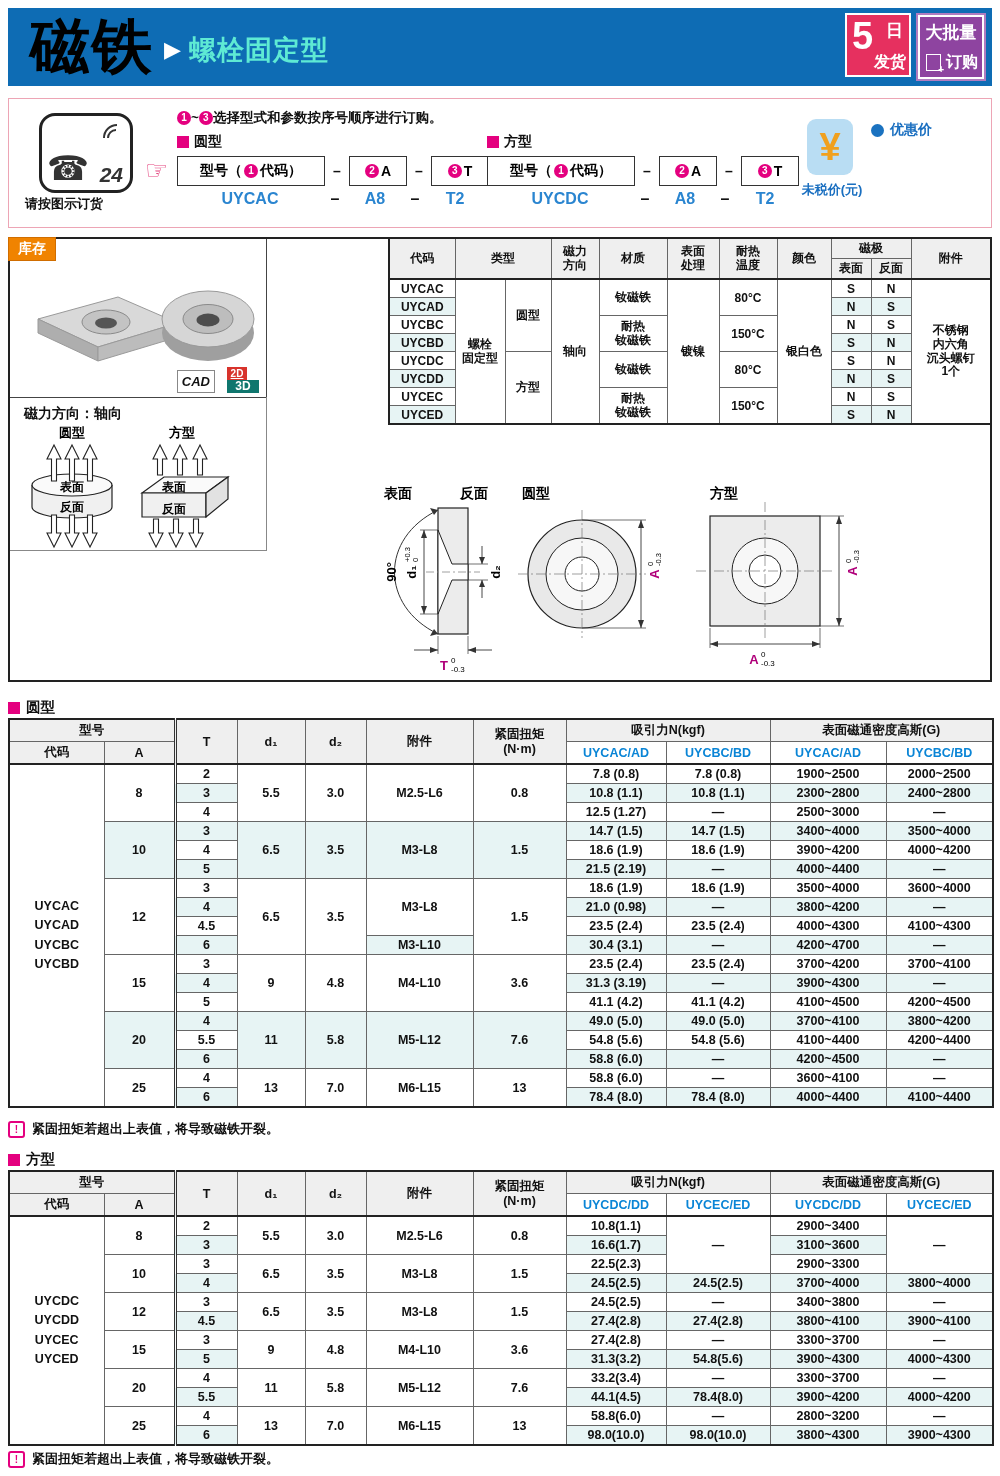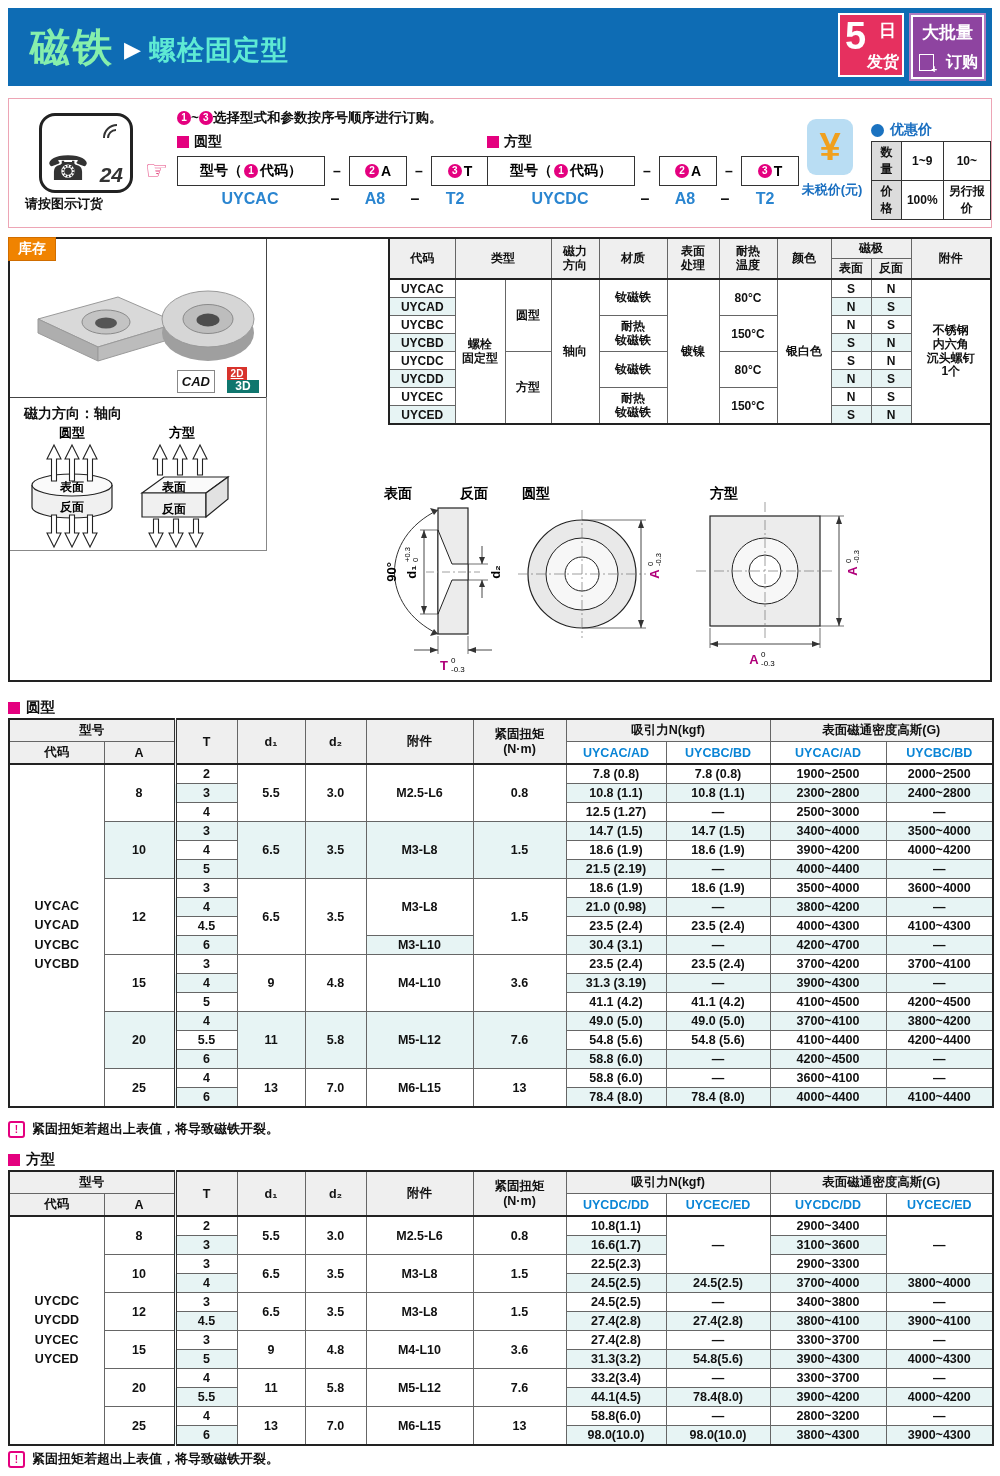--- a/index.html
+++ b/index.html
@@ -2,27 +2,27 @@
 <html><head>
 <meta charset="utf-8">
 <style>
   html,body{margin:0;padding:0;background:#fff;}
   body{width:1000px;height:1476px;font-family:"Liberation Sans","DejaVu Sans",sans-serif;overflow:hidden;}
   #page{position:relative;width:1000px;height:1476px;background:#fff;}
   .abs{position:absolute;}
 
   
   .header-bar{left:8px;top:8px;width:984px;height:78px;background:#0e6cb4;display:flex;align-items:center;}
-  .title-main{color:#86efac;font-size:40px;font-weight:bold;margin-left:22px;letter-spacing:2px;}
+  .title-main{color:#000000;font-size:60px;font-weight:bold;margin-left:22px;letter-spacing:2px;}
   .title-arrow{color:#fff;font-size:22px;margin:6px 8px 0 10px;}
   .title-sub{color:#5eead4;font-size:27px;font-weight:bold;margin-top:6px;letter-spacing:1px;}
   .badges{margin-left:auto;margin-right:6px;display:flex;gap:5px;}
   .badge{width:66px;height:64px;position:relative;box-shadow:inset 0 0 0 2px #fff;}
   .badge-red{background:#e6305f;border:2px solid #f390ab0;}
-  .badge-purple{background:#8e44a0;border:2px solid #b07cc0;padding-left:7px;}
+  .badge-purple{background:#8e44a0;border:2px solid #b07cc0;}
   .b-big{position:absolute;left:7px;top:2px;color:#fff;font-size:38px;font-weight:bold;}
   .b-day{position:absolute;right:8px;top:6px;color:#fff;font-size:17px;font-weight:bold;}
   .b-bottom{position:absolute;right:5px;bottom:4px;color:#fff;font-size:16px;font-weight:bold;}
   .b-top2{position:absolute;left:0;right:0;top:6px;text-align:center;color:#fff;font-size:17px;font-weight:bold;}
   .b-bot2{position:absolute;right:6px;bottom:6px;color:#fff;font-size:16px;font-weight:bold;}
   .doc-ico{position:absolute;left:8px;bottom:8px;width:13px;height:15px;border:1.5px solid #fff;background:transparent;}
   .doc-ico:after{content:"+";position:absolute;right:-4px;bottom:-5px;color:#fff;font-size:10px;font-weight:bold;}
 
   
   .order-box{left:8px;top:98px;width:982px;height:128px;border:1px solid #eda5b5;background:#fff;}
@@ -198,34 +198,20 @@
     </div>
 
     <div class="yen-tile">
         <span>¥</span>
       </div>
     <div class="yen-caption">未税价(元)</div>
     <div class="promo-head">
         <span class="promo-dot"></span>
         <span>优惠价</span>
       </div>
-    <table class="promo-table">
-      <tbody>
-          <tr>
-        <td class="ph">数量</td>
-        <td>1~9</td>
-        <td>10~</td>
-      </tr>
-      <tr>
-        <td class="ph">价格</td>
-        <td>100%</td>
-        <td>另行报价</td>
-      </tr>
-    </tbody>
-      </table>
   </div>
 
   <div class="abs main-box">
 
     <div class="photo-box">
       <div class="stock-badge">库存</div>
       <svg width="254" height="132" viewBox="0 0 254 132" style="margin-top:18px;">
         <polygon points="28,62 108,40 168,66 88,90" fill="#d9d9d9" stroke="#9a9a9a" stroke-width="1"></polygon>
         <polygon points="28,62 88,90 88,104 28,76" fill="#aeaeae" stroke="#9a9a9a" stroke-width="1"></polygon>
         <polygon points="88,90 168,66 168,80 88,104" fill="#bcbcbc" stroke="#9a9a9a" stroke-width="1"></polygon>

